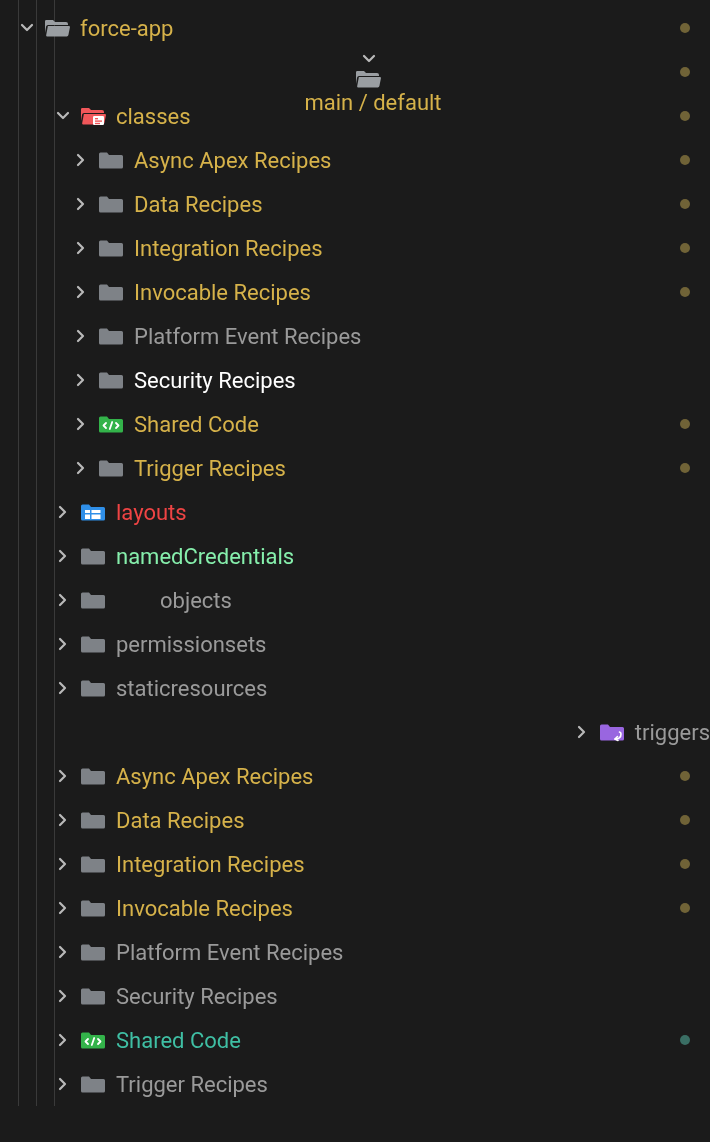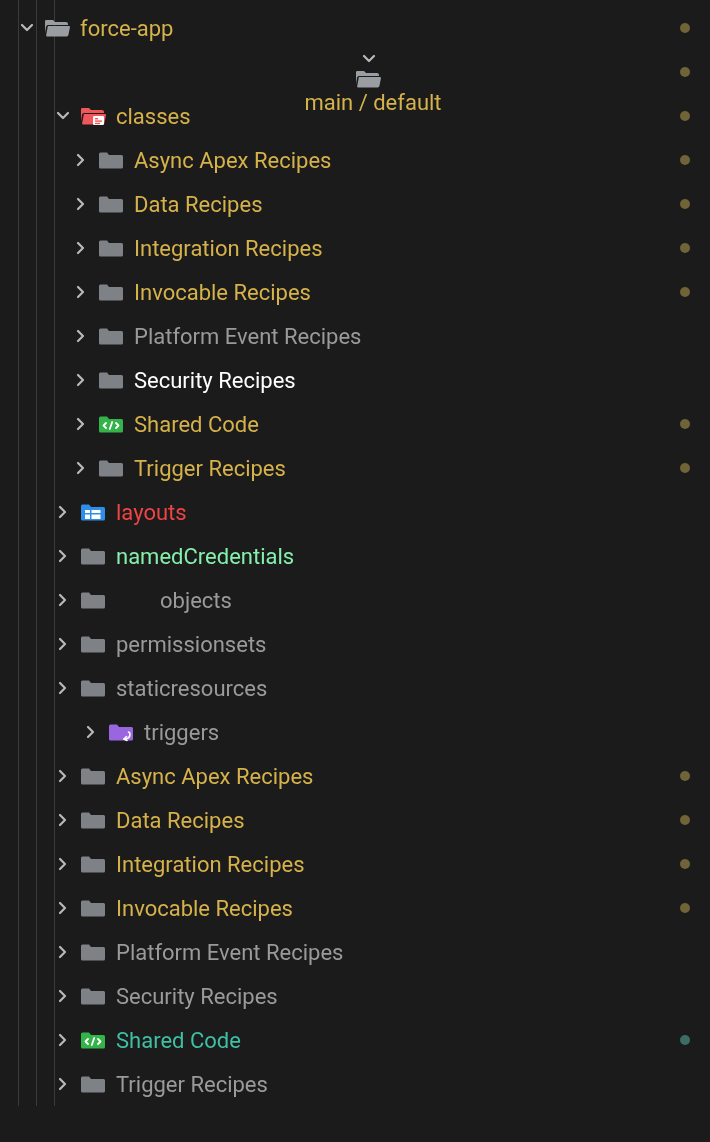--- a/index.html
+++ b/index.html
@@ -307,21 +307,21 @@
         </svg>
       </span>
       <span class="folder-icon">
         <svg width="26" height="22" viewBox="0 0 26 20">
             <path d="M1 4 Q1 2.5 2.5 2.5 L9 2.5 L11 5 L23.5 5 Q25 5 25 6.5 L25 17 Q25 18.5 23.5 18.5 L2.5 18.5 Q1 18.5 1 17 Z" fill="#7e8287"></path>
 
           </svg>
       </span>
       <span class="label" style="color: rgb(154, 154, 154);">staticresources</span>
     </div>
-    <div class="row" style="padding-left: 82px;">
+    <div class="row" style="padding-left: 54px; justify-content: flex-end;">
       <span class="chevron">
         <svg width="14" height="14" viewBox="0 0 14 14">
           <path d="M4 2 L9 7 L4 12" fill="none" stroke="#b9b9b9" stroke-width="2.2" stroke-linecap="round" stroke-linejoin="round"></path>
         </svg>
       </span>
       <span class="folder-icon">
         <svg width="26" height="22" viewBox="0 0 26 20">
             <path d="M1 4 Q1 2.5 2.5 2.5 L9 2.5 L11 5 L23.5 5 Q25 5 25 6.5 L25 17 Q25 18.5 23.5 18.5 L2.5 18.5 Q1 18.5 1 17 Z" fill="#9966e0"></path>
             <path d="M16 17 Q22 17 22 12 Q22 10.5 20.5 10" fill="none" stroke="#ffffff" stroke-width="1.6" stroke-linecap="round"></path>
                  <path d="M19 18.5 L16 17 L18.5 14.5" fill="none" stroke="#ffffff" stroke-width="1.6" stroke-linecap="round" stroke-linejoin="round"></path>

